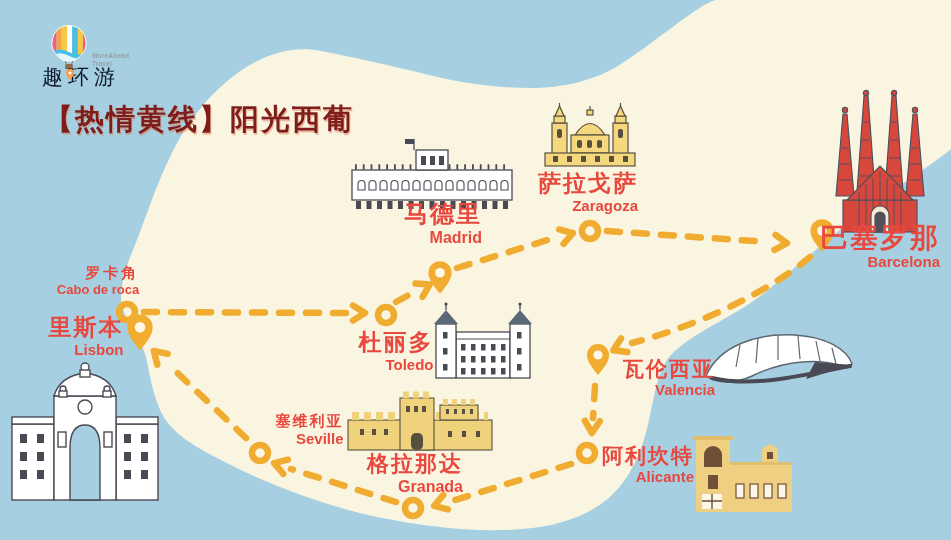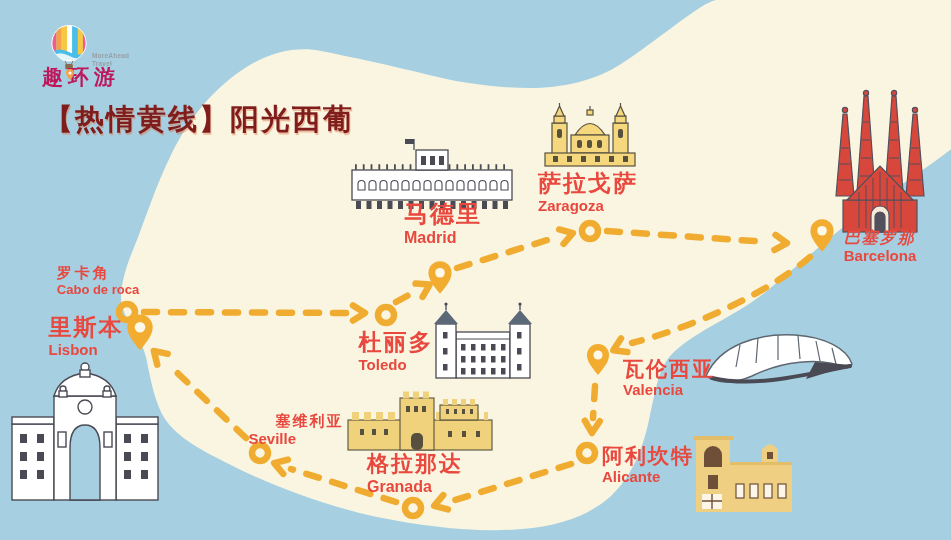--- a/index.html
+++ b/index.html
@@ -10,44 +10,44 @@
   }
   .map-svg{position:absolute;left:0;top:0;}
   
   .brand{position:absolute;left:42px;top:22px;width:130px;height:72px;}
   .brand .balloon{position:absolute;left:8px;top:2px;}
   .brand .tagline{
     position:absolute;left:50px;top:30px;font-size:6.5px;line-height:1.25;
     color:#97A0A6;font-weight:700;letter-spacing:.2px;
   }
   .brand .zh-name{
-    position:absolute;left:0;top:41px;font-size:21px;font-weight:700;
-    color:#be185d;letter-spacing:5px;white-space:nowrap;
+    position:absolute;left:0;top:41px;font-size:21px;font-weight:400;
+    color:#0f172a;letter-spacing:5px;white-space:nowrap;
   }
   .brand .logo-pin{position:absolute;left:23px;top:47px;}
   
   .page-title{
     position:absolute;left:44px;top:100px;
     font-size:29px;font-weight:800;color:#7f1d1d;letter-spacing:2px;
     text-shadow:1px 1.5px 0 rgba(222,118,76,.45);
     white-space:nowrap;
   }
   
   .city{
     position:absolute;transform:translate(-50%,-50%);
-    text-align:left;color:#E8483E;font-weight:700;line-height:1.12;white-space:nowrap;
+    text-align:right;color:#E8483E;font-weight:700;line-height:1.12;white-space:nowrap;
   }
   .city .zh{display:block;font-size:22px;letter-spacing:2px;}
   .city .en{display:block;font-size:15px;margin-top:1px;}
   .c-cabo{left:98px;top:281px;}      .c-cabo .zh{font-size:15px;letter-spacing:3px;} .c-cabo .en{font-size:13px;}
   .c-lisbon{left:86px;top:337px;}    .c-lisbon .zh{font-size:23px;}
   .c-toledo{left:396px;top:352px;}   .c-toledo .zh{font-size:23px;}
   .c-madrid{left:443px;top:224px;}   .c-madrid .zh{font-size:24px;} .c-madrid .en{font-size:16px;}
   .c-zaragoza{left:588px;top:193px;} .c-zaragoza .zh{font-size:23px;}
-  .c-barcelona{left:880px;top:247px;}.c-barcelona .zh{font-size:16px;font-style:italic;}
+  .c-barcelona{left:880px;top:247px;}.c-barcelona .zh{font-size:28px;}
   .c-valencia{left:669px;top:378px;} .c-valencia .zh{font-size:21px;}
   .c-alicante{left:648px;top:465px;} .c-alicante .zh{font-size:21px;}
   .c-seville{left:296px;top:430px;}  .c-seville .zh{font-size:15px;margin-left:27px;}
   .c-granada{left:415px;top:474px;}  .c-granada .zh{font-size:22px;} .c-granada .en{font-size:16px;}
 </style>
 </head>
 <body>
 
 <div class="stage">
 

